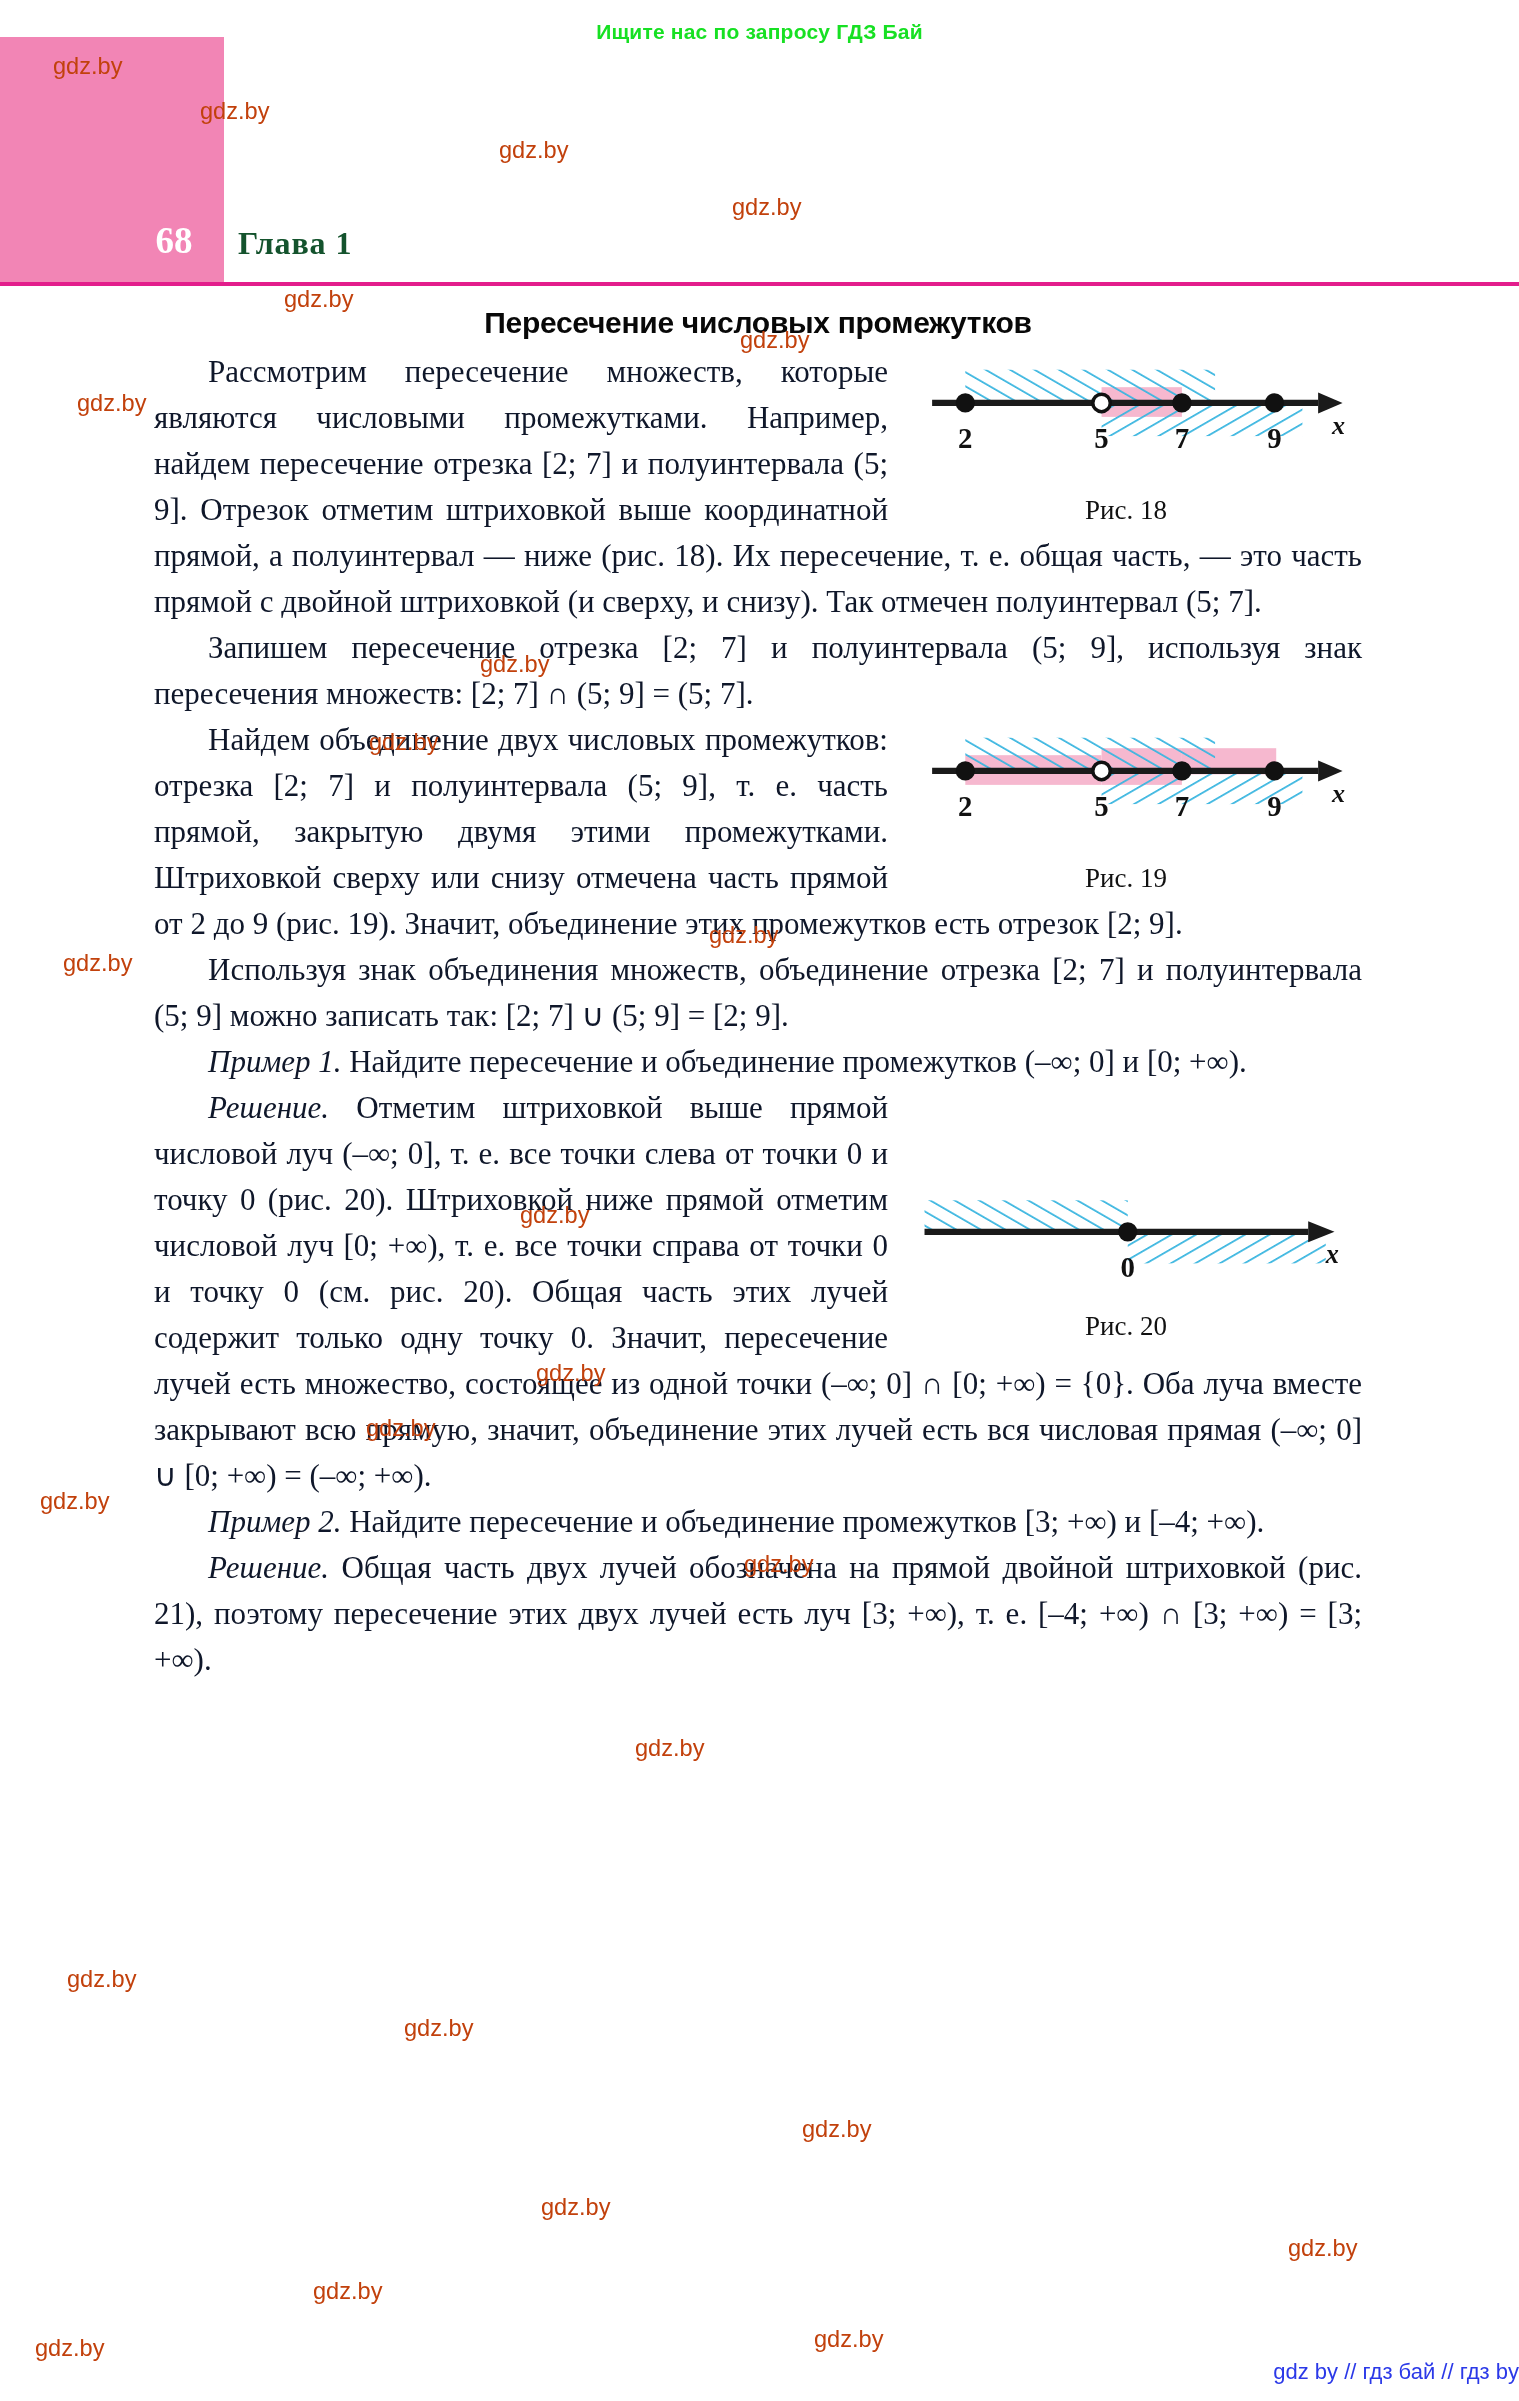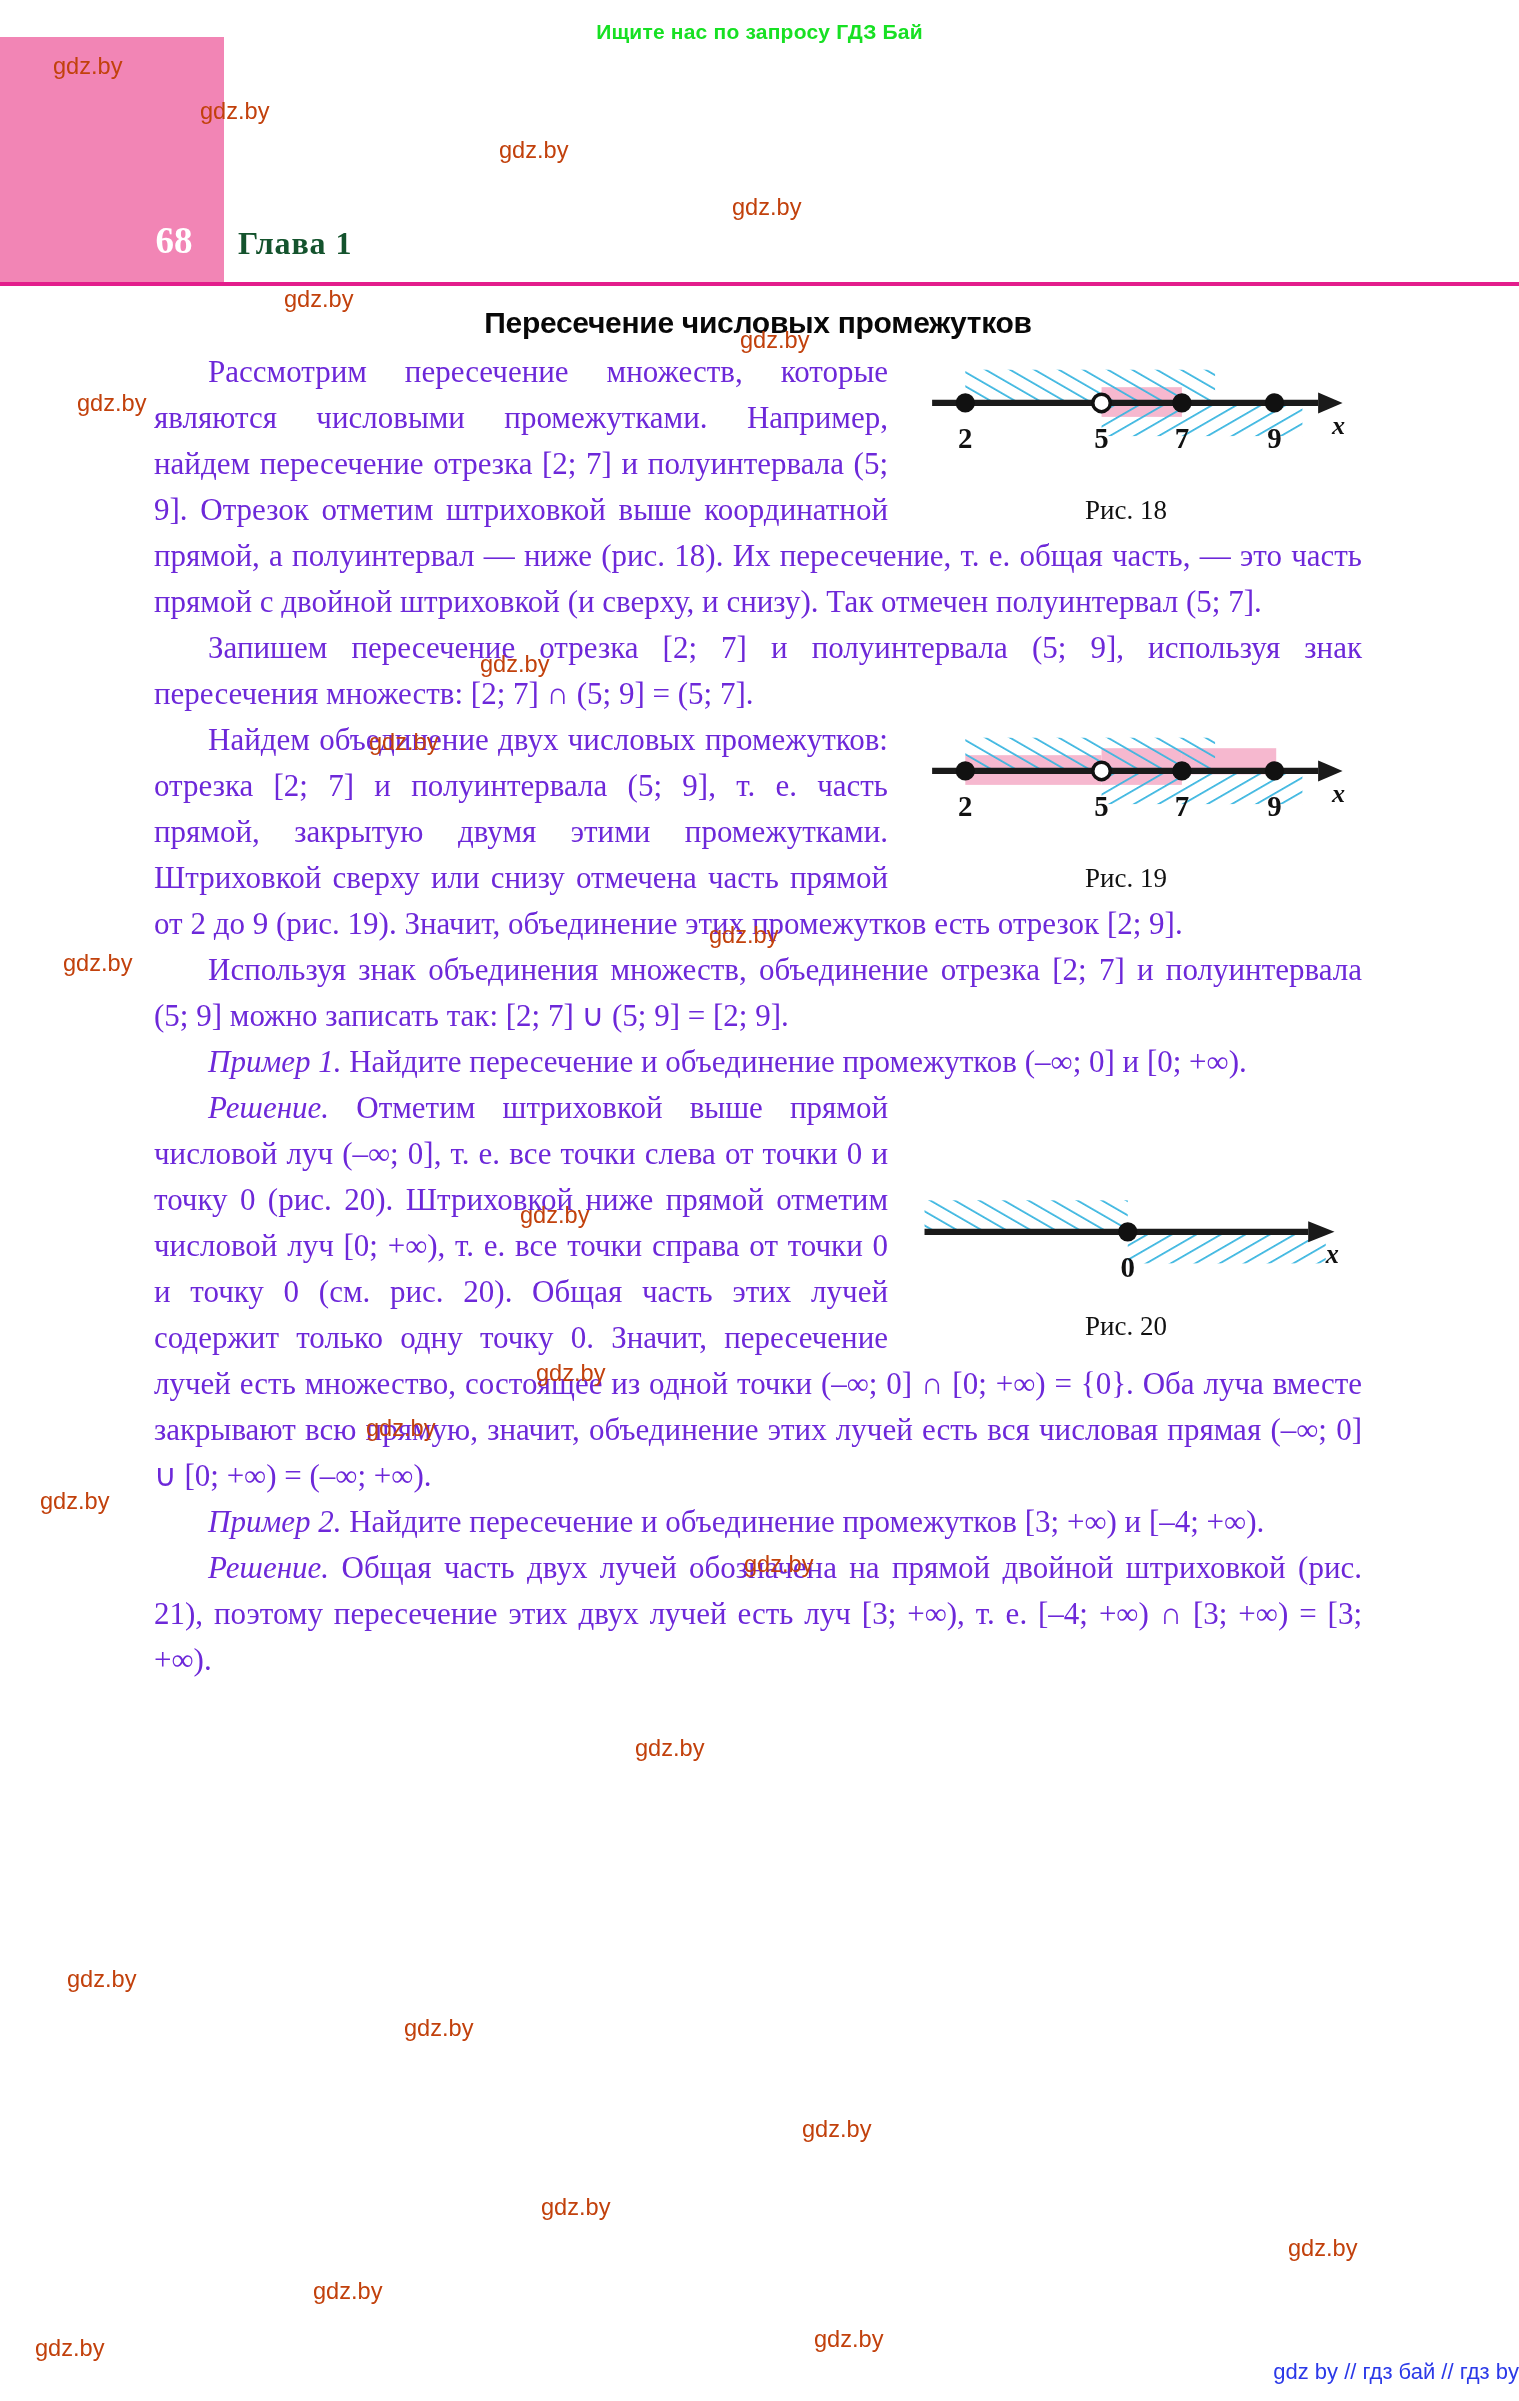--- a/index.html
+++ b/index.html
@@ -89,21 +89,21 @@
     letter-spacing: -0.3px;
     color: #080808;
   }
 
   p.body-text {
     font-family: "Liberation Serif", serif;
     font-size: 31px;
     line-height: 46px;
     margin: 0;
     text-align: justify;
-    color: #6d28d9;
+    color: #0f172a;
     text-indent: 54px;
   }
   .ital { font-style: italic; }
 
   
   .with-figure { position: relative; }
   .figure-float {
     float: right;
     width: 455px;
     margin: 5.3px 0 3.5px 19px;

